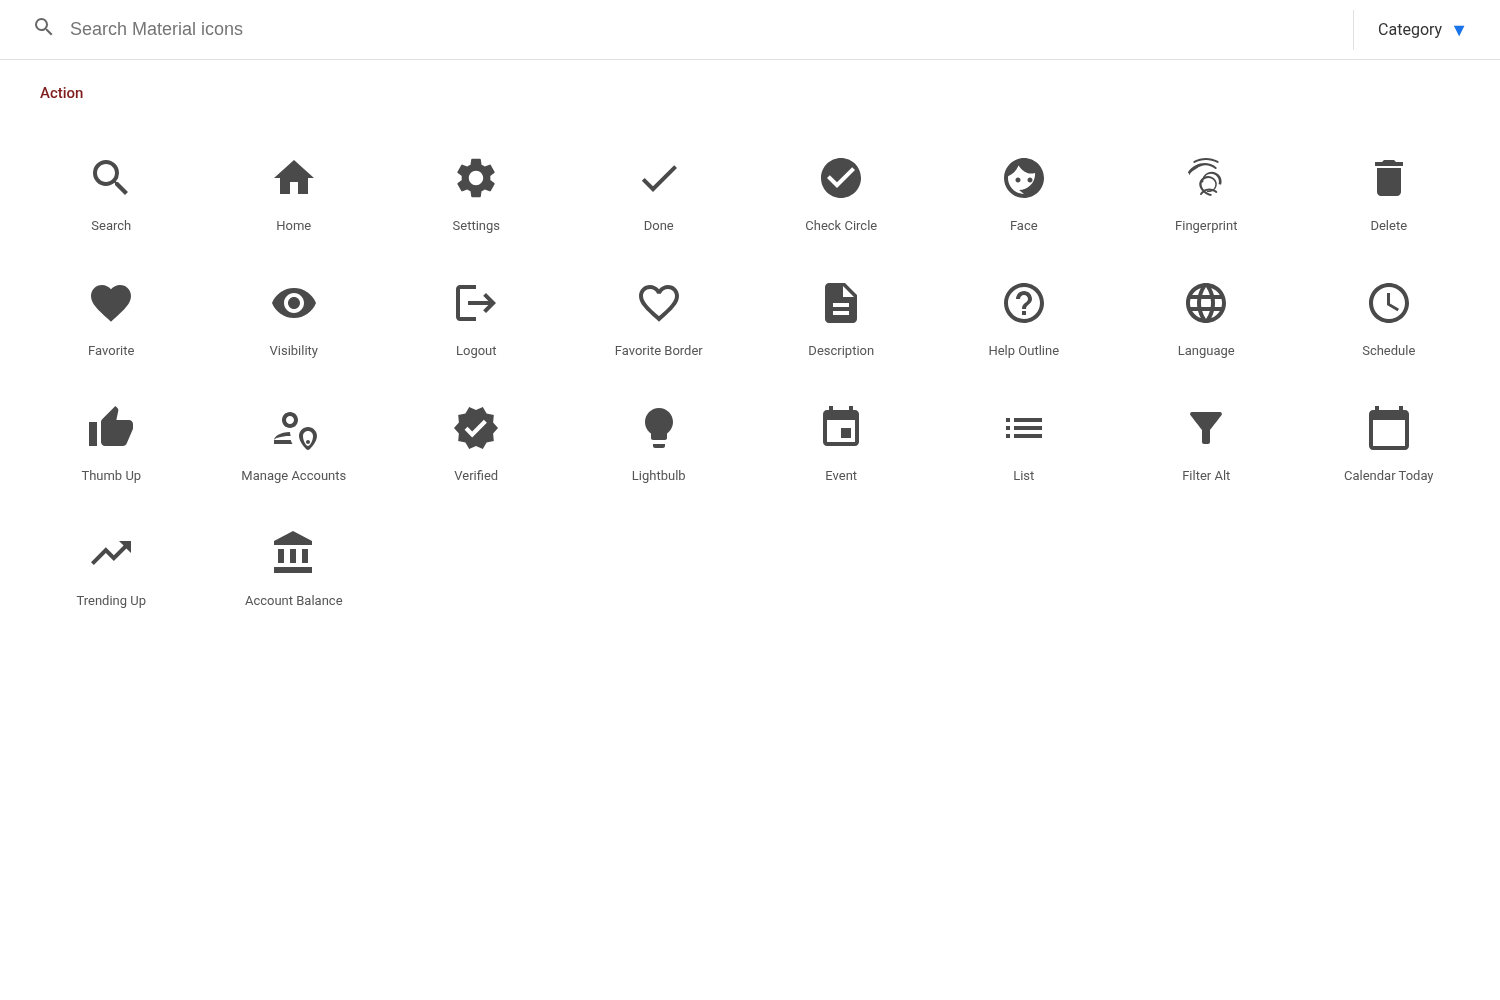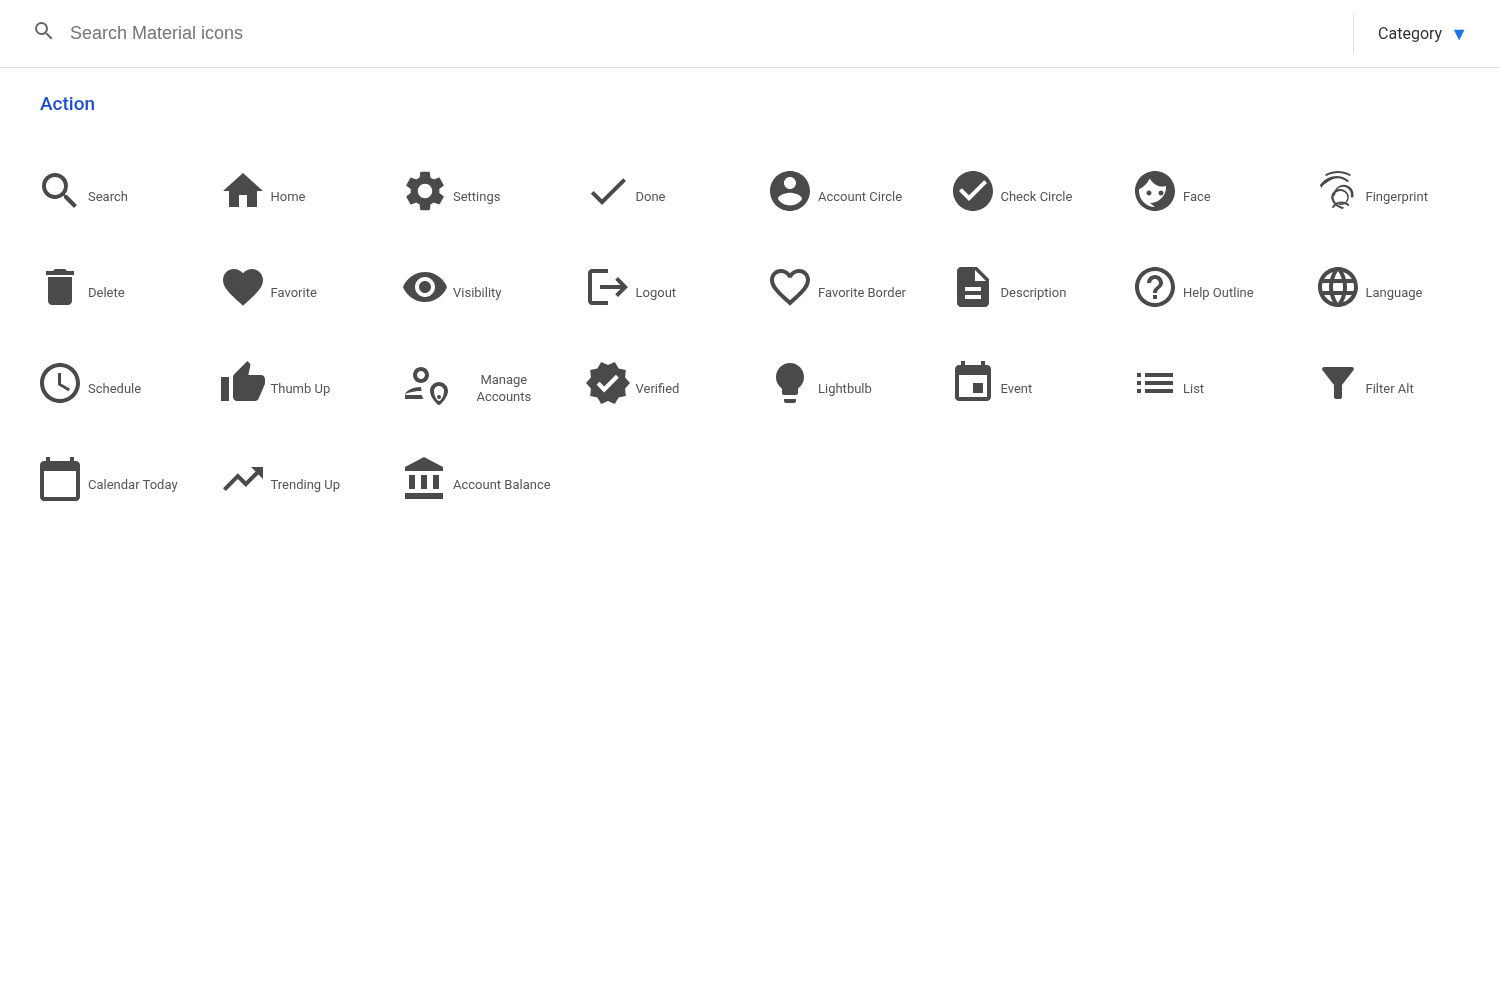--- a/index.html
+++ b/index.html
@@ -9,21 +9,21 @@
       color: #444;
       width: 1500px;
       min-height: 1000px;
     }
 
     
     .header {
       display: flex;
       align-items: center;
       padding: 0 32px;
-      height: 68px;
+      height: 60px;
       border-bottom: 1px solid #e0e0e0;
     }
     .header-search-icon {
       color: #666;
       font-size: 22px;
       margin-right: 14px;
     }
     .header-search-input {
       flex: 1;
       border: none;
@@ -47,35 +47,36 @@
       gap: 8px;
     }
     .header-category span.arrow {
       color: #1a73e8;
       font-size: 18px;
     }
 
     
     .section-title {
       padding: 24px 40px 8px;
-      font-size: 19px;
+      font-size: 15px;
       font-weight: 500;
-      color: #1d4ed8;
+      color: #7f1d1d;
     }
 
     
     .icon-grid {
       display: grid;
       grid-template-columns: repeat(8, 1fr);
       padding: 16px 20px;
       gap: 0;
     }
 
     .icon-cell {
       display: flex;
+      flex-direction: column;
       align-items: center;
       justify-content: flex-start;
       padding: 24px 12px 16px;
       cursor: pointer;
       border-radius: 8px;
     }
 
     .icon-svg {
       width: 56px;
       height: 56px;
@@ -148,28 +149,20 @@
 
   <div class="icon-cell">
     <div class="icon-svg">
       <svg viewBox="0 0 24 24">
           <path d="M9 16.17L4.83 12l-1.42 1.41L9 19 21 7l-1.41-1.41z"></path>
         </svg>
     </div>
     <span class="icon-label">Done</span>
   </div>
 
-  <div class="icon-cell">
-    <div class="icon-svg">
-      <svg viewBox="0 0 24 24">
-          <path d="M12 2C6.48 2 2 6.48 2 12s4.48 10 10 10 10-4.48 10-10S17.52 2 12 2zm0 3c1.66 0 3 1.34 3 3s-1.34 3-3 3-3-1.34-3-3 1.34-3 3-3zm0 14.2c-2.5 0-4.71-1.28-6-3.22.03-1.99 4-3.08 6-3.08 1.99 0 5.97 1.09 6 3.08-1.29 1.94-3.5 3.22-6 3.22z"></path>
-        </svg>
-    </div>
-    <span class="icon-label">Account Circle</span>
-  </div>
 
   <div class="icon-cell">
     <div class="icon-svg">
       <svg viewBox="0 0 24 24">
           <path d="M12 2C6.48 2 2 6.48 2 12s4.48 10 10 10 10-4.48 10-10S17.52 2 12 2zm-2 15l-5-5 1.41-1.41L10 14.17l7.59-7.59L19 8l-9 9z"></path>
         </svg>
     </div>
     <span class="icon-label">Check Circle</span>
   </div>
 

